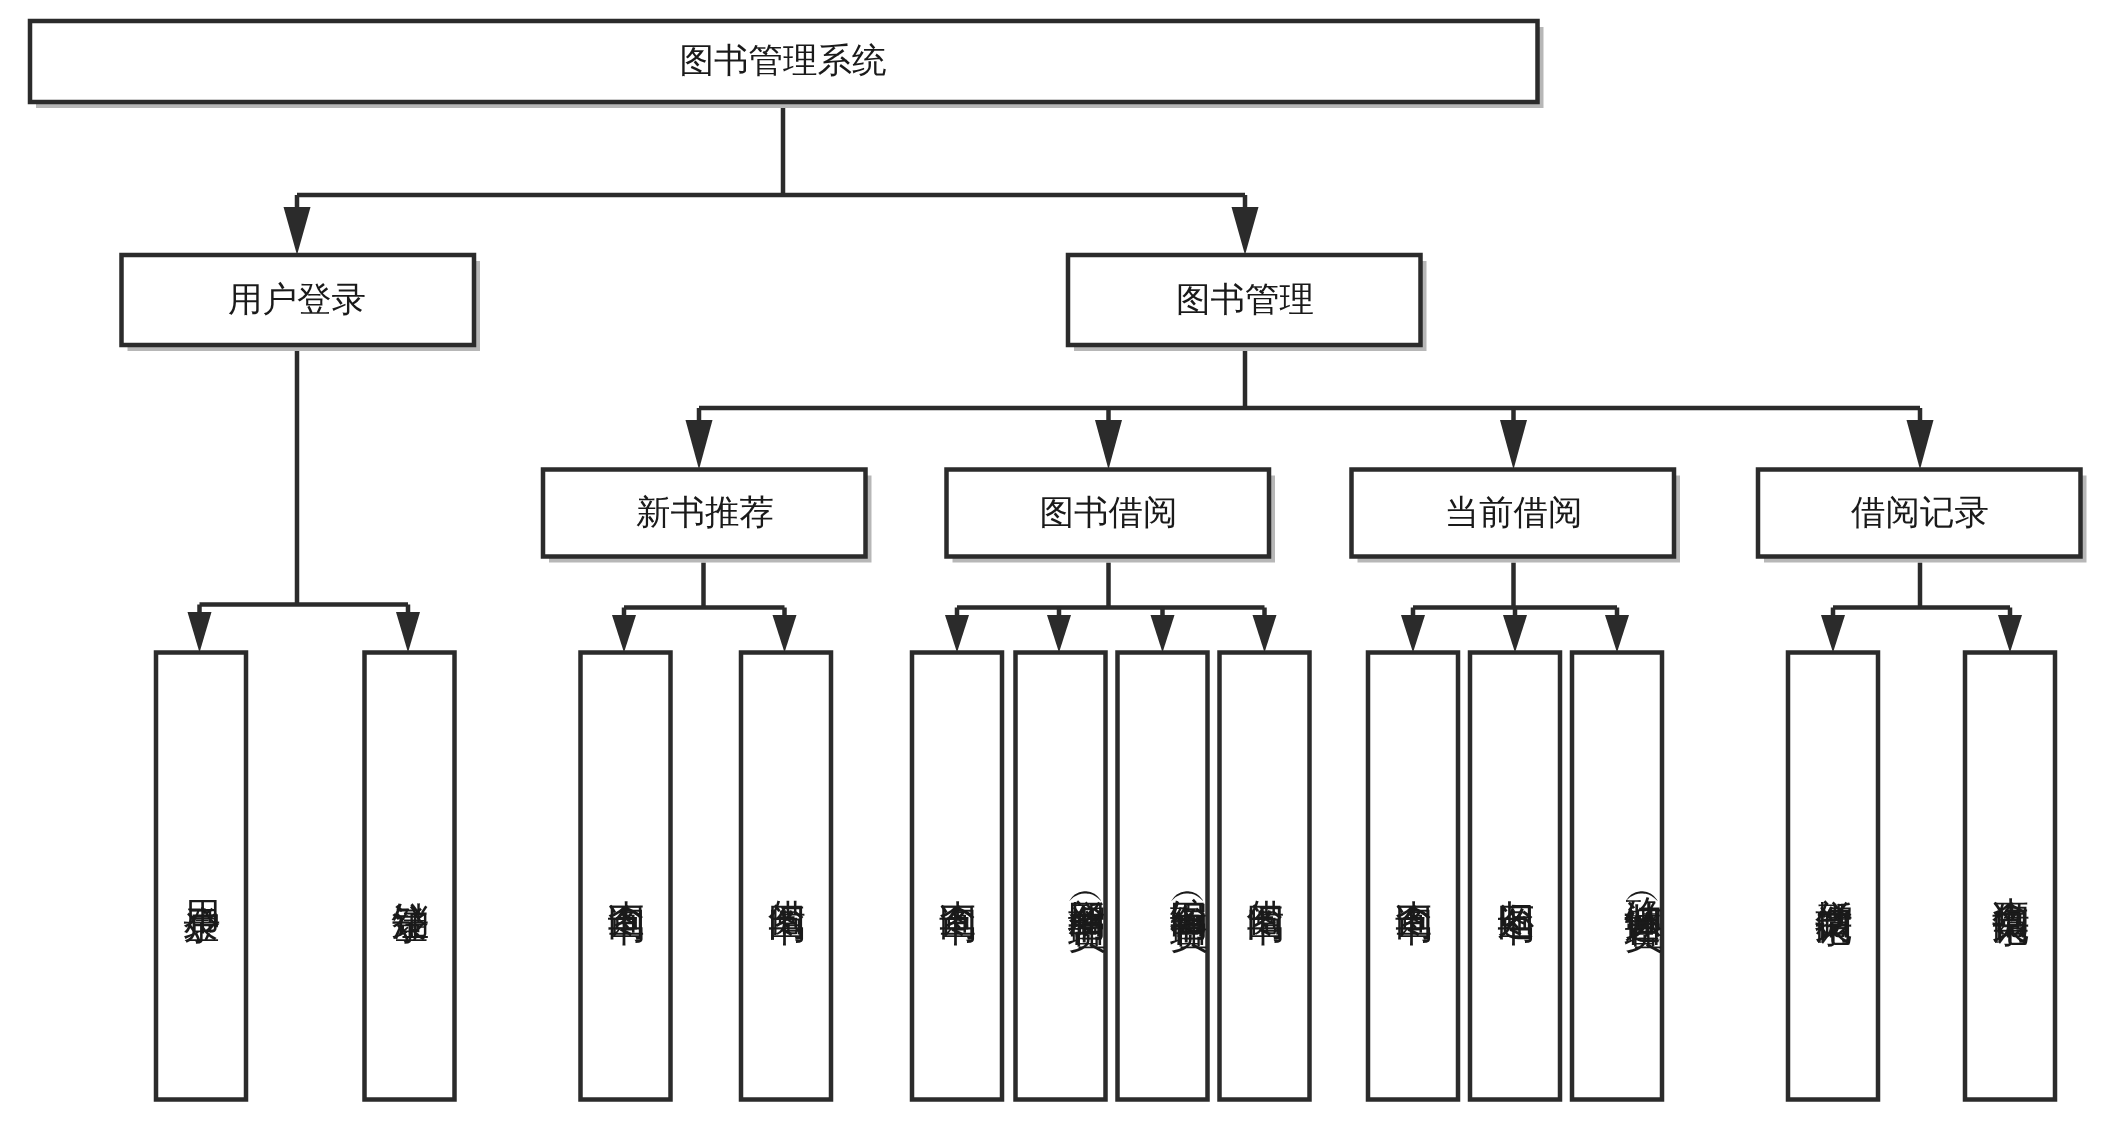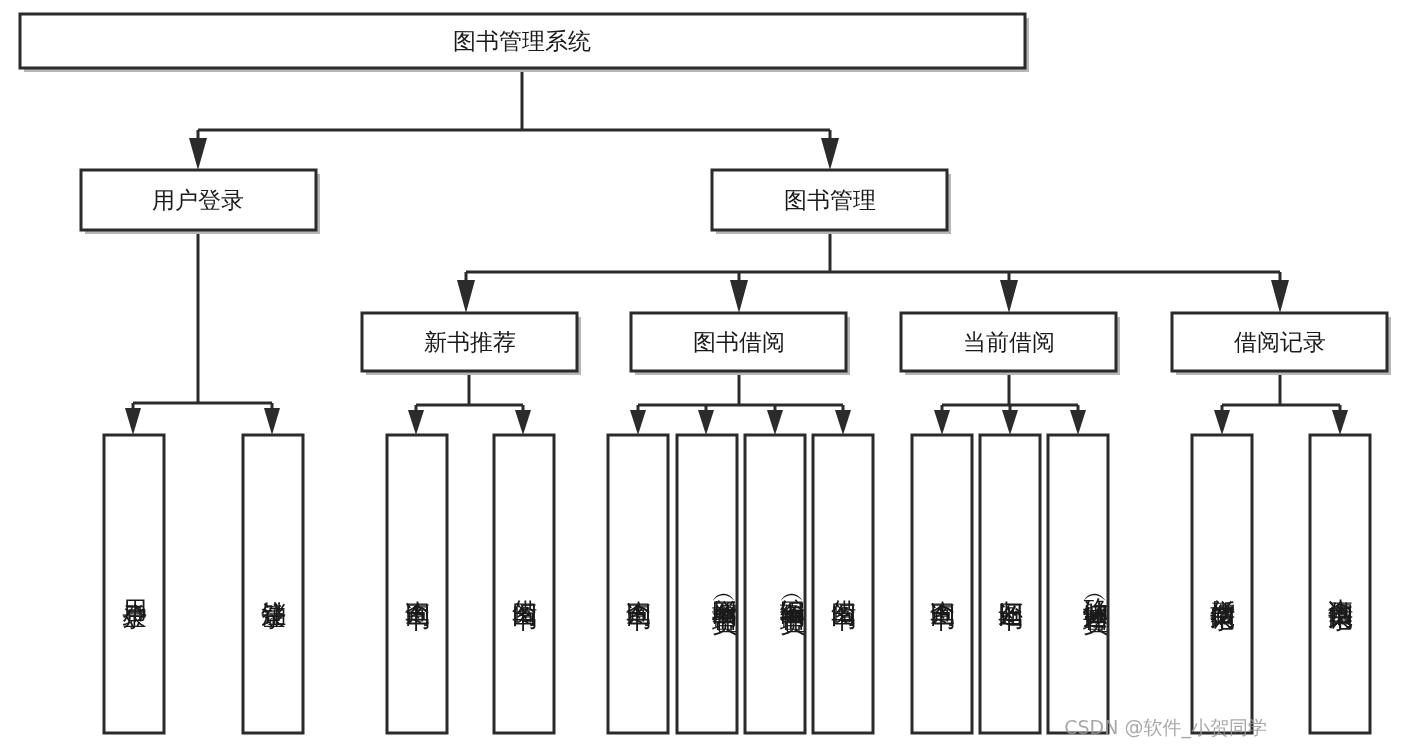--- a/index.html
+++ b/index.html
@@ -214,15 +214,14 @@
   <div class="leaf-text-wrap" style="left:608px;  top:435px; width:60px; height:298px;">查询图书</div>
   <div class="leaf-text-wrap" style="left:677px;  top:435px; width:60px; height:298px; align-items:flex-start; padding-top:6px; box-sizing:border-box;">新增图书（管理员）</div>
   <div class="leaf-text-wrap" style="left:745px;  top:435px; width:60px; height:298px; align-items:flex-start; padding-top:6px; box-sizing:border-box;">编辑图书（管理员）</div>
   <div class="leaf-text-wrap" style="left:813px;  top:435px; width:60px; height:298px;">借阅图书</div>
   <div class="leaf-text-wrap" style="left:912px;  top:435px; width:60px; height:298px;">查询图书</div>
   <div class="leaf-text-wrap" style="left:980px;  top:435px; width:60px; height:298px;">归还图书</div>
   <div class="leaf-text-wrap" style="left:1048px; top:435px; width:60px; height:298px; align-items:flex-start; padding-top:6px; box-sizing:border-box;">确认归还（管理员）</div>
   <div class="leaf-text-wrap" style="left:1192px; top:435px; width:60px; height:298px;">新增借阅记录</div>
   <div class="leaf-text-wrap" style="left:1310px; top:435px; width:60px; height:298px;">查询借阅记录</div>
 
-  <div class="watermark">CSDN @软件_小贺同学</div>
 
 </div>
 
 </body></html>

